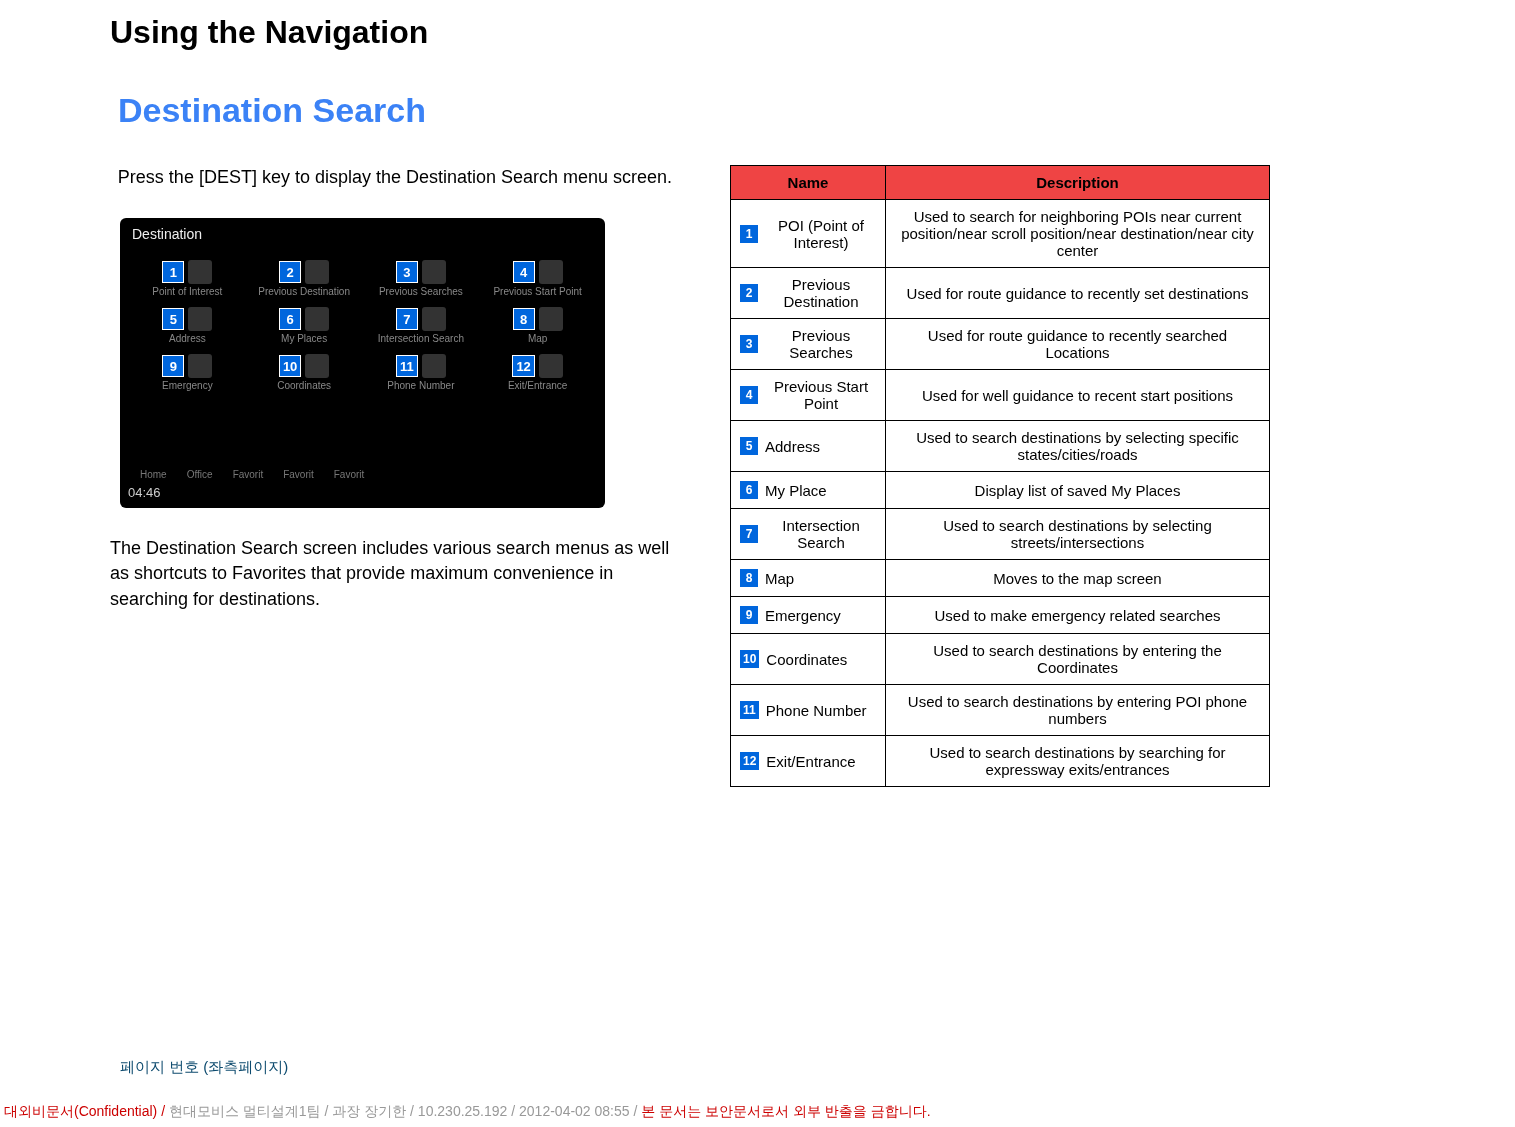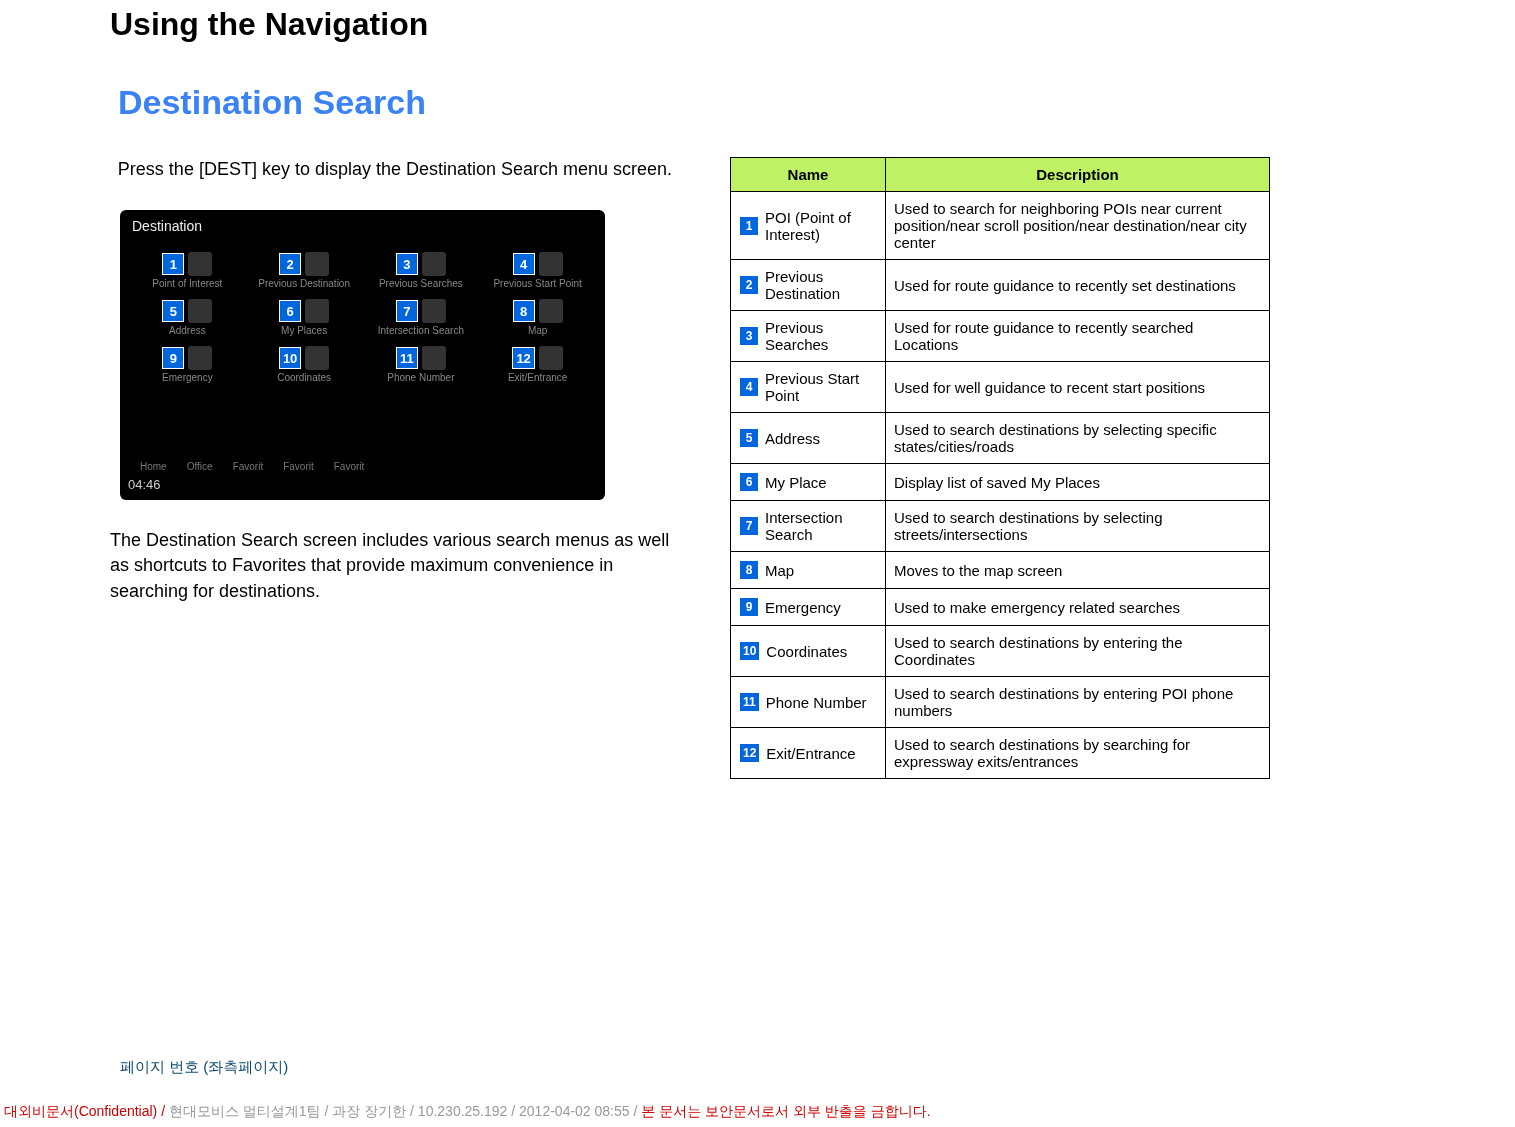--- a/index.html
+++ b/index.html
@@ -12,21 +12,21 @@
       background: #fff;
       width: 1515px;
       height: 1127px;
       position: relative;
       padding: 0;
     }
     .page-title {
       font-size: 32px;
       font-weight: bold;
       color: #000;
-      margin: 6px 0 40px 110px;
+      margin: 14px 0 40px 110px;
     }
     .section-title {
       font-size: 34px;
       font-weight: bold;
       color: #3b82f6;
       margin: 0 0 35px 118px;
     }
     .content-row {
       display: flex;
       gap: 50px;
@@ -132,25 +132,25 @@
     .ref-table {
       border-collapse: collapse;
       width: 540px;
       position: relative;
       z-index: 1;
     }
     .ref-table th, .ref-table td {
       border: 1px solid #000;
       padding: 8px 8px;
       font-size: 15px;
-      text-align: left;
+      text-align: center;
       vertical-align: middle;
     }
     .ref-table th {
-      background: #bef264;
+      background: #ef4444;
       font-weight: bold;
       text-align: center;
     }
     .ref-table td {
       background: rgba(255,255,255,0.55);
     }
     .name-cell {
       width: 155px;
     }
     .name-cell-inner {

